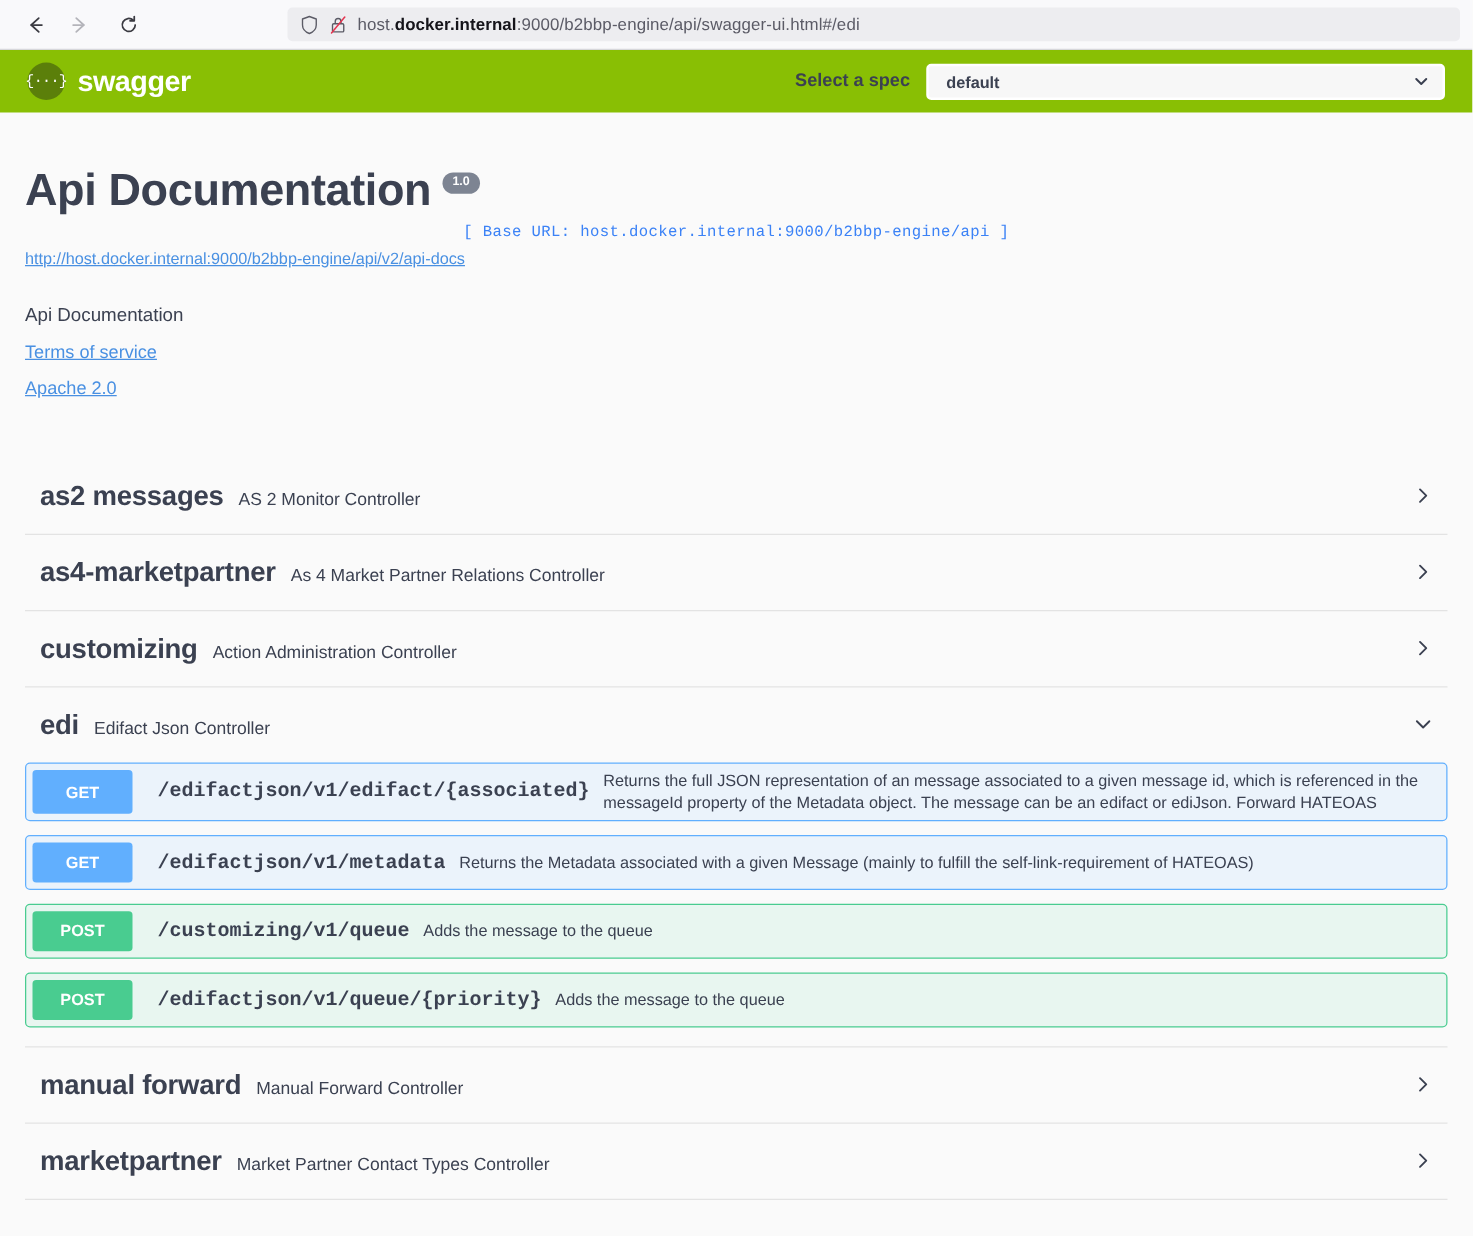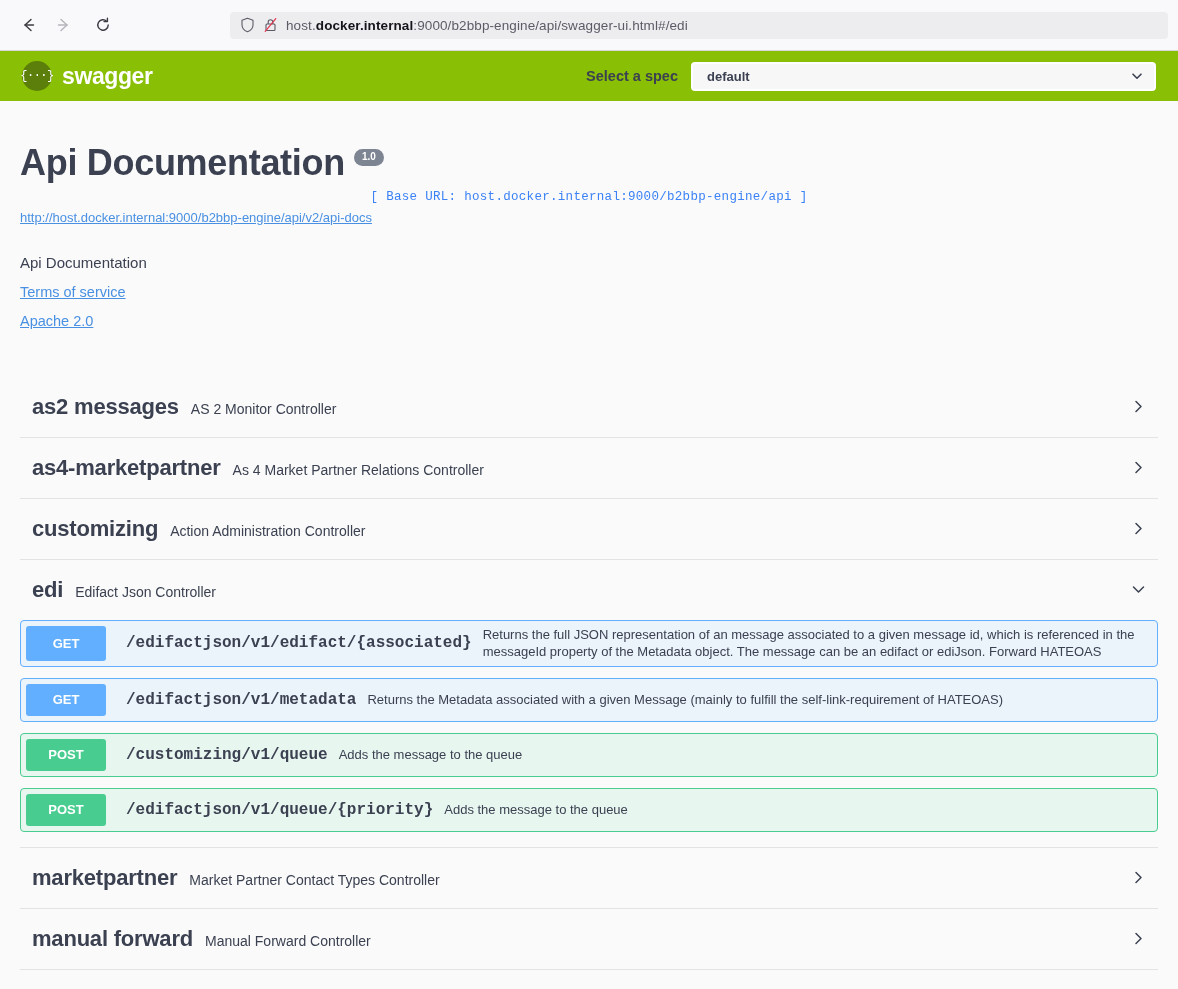--- a/index.html
+++ b/index.html
@@ -6,21 +6,21 @@
   html, body {
     margin: 0; padding: 0;
     width: 1178px; height: 989px;
     background: #fafafa;
     font-family: "Liberation Sans", sans-serif;
     overflow: hidden;
   }
 
   
   .browser-bar {
-    height: 51px;
+    height: 40px;
     background: #f9f9fb;
     border-bottom: 1px solid #d7d7db;
     display: flex;
     align-items: center;
     padding: 0 10px;
     position: relative;
   }
   .nav-btns { display: flex; align-items: center; gap: 4px; margin-left: 4px; }
   .nav-btn {
     width: 30px; height: 30px;
@@ -80,21 +80,21 @@
     display: flex;
     align-items: center;
     gap: 13px;
   }
   .spec-label {
     color: #3b4151;
     font-size: 14.5px;
     font-weight: bold;
   }
   .spec-select {
-    width: 465px;
+    width: 415px;
     height: 29px;
     background: #f7f7f7;
     border: 2px solid #ffffff;
     border-radius: 4px;
     display: flex;
     align-items: center;
     justify-content: space-between;
     padding: 0 10px 0 14px;
     font-size: 13px;
     color: #3b4151;
@@ -380,36 +380,36 @@
         <div class="op-row post">
           <div class="op-method">POST</div>
           <div class="op-path">/edifactjson/v1/queue/{priority}</div>
           <div class="op-summary">Adds the message to the queue</div>
         </div>
       </div>
     </div>
 
     <div class="tag-section">
       <div class="tag-header">
+        <span class="tag-name">manual forward</span>
+        <span class="tag-desc">Manual Forward Controller</span>
+        <span class="chevron">
+          <svg width="17" height="17" viewBox="0 0 17 17">
+              <path d="M6 3.5 L11 8.5 L6 13.5" fill="none" stroke="#3b4151" stroke-width="1.5" stroke-linecap="round" stroke-linejoin="round"></path>
+            </svg>
+        </span>
+      </div>
+    </div>
+
+    <div class="tag-section">
+      <div class="tag-header">
         <span class="tag-name">marketpartner</span>
         <span class="tag-desc">Market Partner Contact Types Controller</span>
         <span class="chevron">
           <svg width="17" height="17" viewBox="0 0 17 17">
               <path d="M6 3.5 L11 8.5 L6 13.5" fill="none" stroke="#3b4151" stroke-width="1.5" stroke-linecap="round" stroke-linejoin="round"></path>
             </svg>
         </span>
       </div>
     </div>
 
-    <div class="tag-section">
-      <div class="tag-header">
-        <span class="tag-name">manual forward</span>
-        <span class="tag-desc">Manual Forward Controller</span>
-        <span class="chevron">
-          <svg width="17" height="17" viewBox="0 0 17 17">
-              <path d="M6 3.5 L11 8.5 L6 13.5" fill="none" stroke="#3b4151" stroke-width="1.5" stroke-linecap="round" stroke-linejoin="round"></path>
-            </svg>
-        </span>
-      </div>
-    </div>
-
   </div>
 </div>
 
 </body></html>

